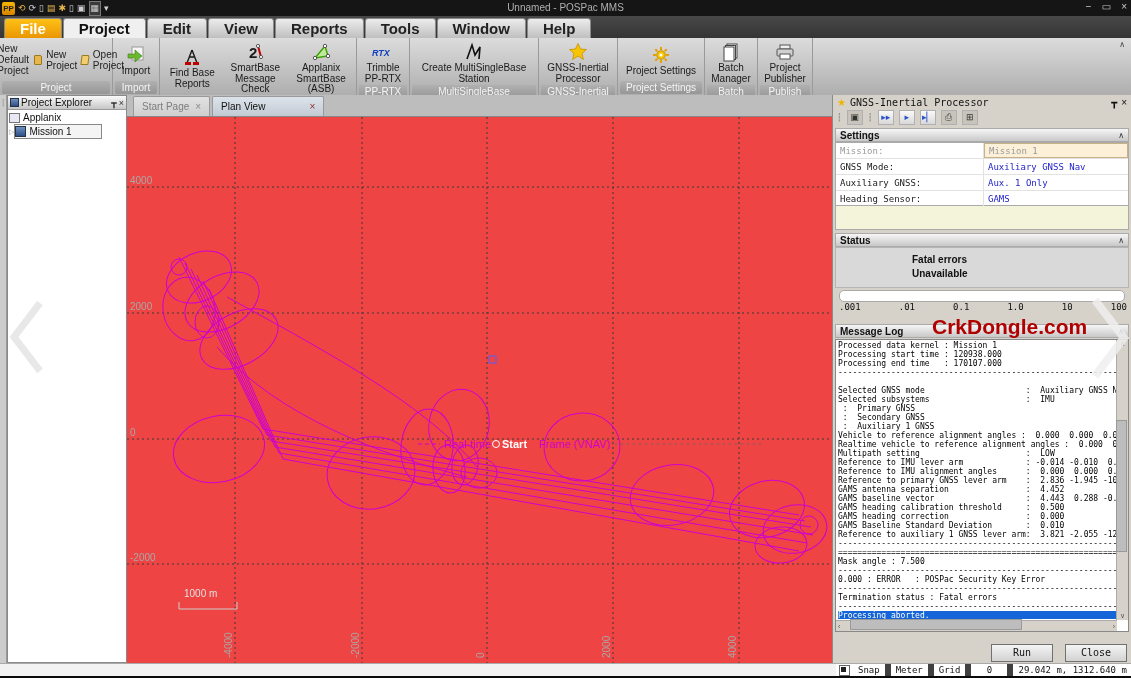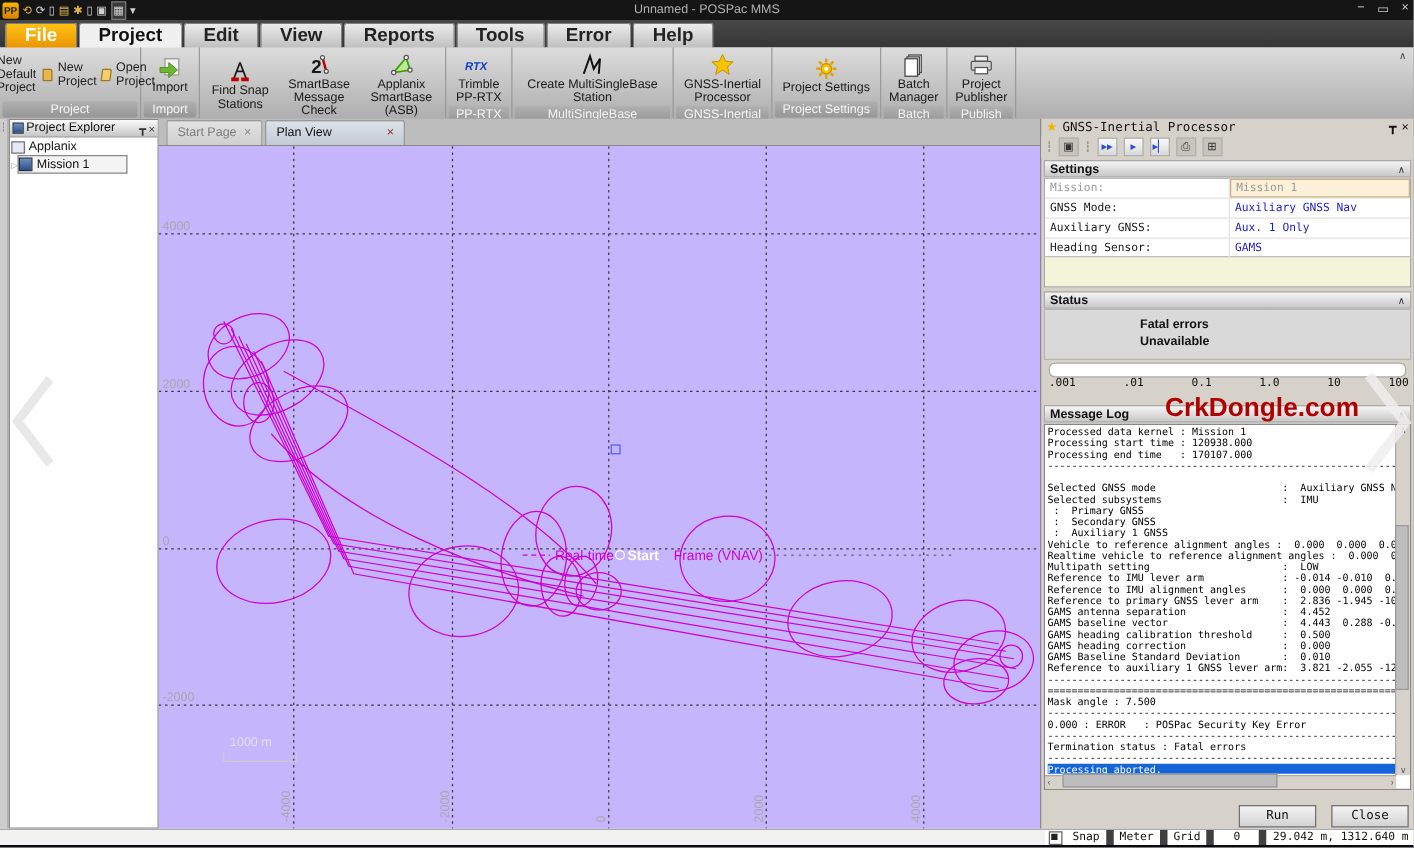--- a/index.html
+++ b/index.html
@@ -51,21 +51,21 @@
   .trow.sel{border:1px solid #888;background:#f4f4f4;width:86px;}
   .texp{color:#999;font-size:7px;}
   
   .tabstrip{position:absolute;left:127px;top:95px;width:705px;height:22px;background:#bdbdbd;border-bottom:1px solid #888;
             display:flex;align-items:flex-end;padding-left:6px;box-sizing:border-box;gap:2px;}
   .dtab{height:19px;line-height:19px;padding:0 8px;font-size:10px;background:linear-gradient(#e2e2e2,#cfcfcf);
         color:#7d7d7d;border:1px solid #999;border-bottom:none;border-radius:2px 2px 0 0;display:flex;gap:6px;align-items:center;}
   .dtab.active{background:linear-gradient(#dde3ea,#c2cad4);color:#111;font-weight:normal;gap:44px;}
   .dtab .x{font-size:10px;color:#888;}
   .dtab.active .x{color:#8d2f2f;}
-  .plot{position:absolute;left:127px;top:117px;width:807px;height:546px;background:#c4b5fd;}
+  .plot{position:absolute;left:127px;top:117px;width:807px;height:546px;background:#ef4444;}
   .plot svg{display:block;}
   
   .rpanel{position:absolute;left:832px;top:95px;width:299px;height:568px;background:#d6d2ca;border-left:1px solid #8a8a8a;box-sizing:border-box;}
   .rp-header{position:absolute;left:0;top:0;right:0;height:14px;display:flex;align-items:center;gap:4px;padding:0 4px;font-size:10px;}
   .rp-title{flex:1;font-family:"DejaVu Sans Mono",monospace;font-size:10px;}
   .star{color:#f0b400;font-size:10px;}
   .rp-toolbar{position:absolute;left:0;top:14px;right:0;height:17px;background:#d6d2ca;display:flex;align-items:center;gap:5px;padding:0 4px;}
   .tbgrip{color:#999;font-size:8px;}
   .tbico{font-size:9px;color:#2a50c8;background:linear-gradient(#fafafa,#d8d8d8);border:1px solid #b0b0b0;
          min-width:14px;height:13px;text-align:center;line-height:13px;}
@@ -137,21 +137,21 @@
     </div>
     <div class="title">Unnamed - POSPac MMS</div>
     <div class="wbtns">
       <span>−</span>
       <span>▭</span>
       <span>×</span>
     </div>
   </div>
 
   <div class="menubar">
-    <span class="mtab file">File</span><span class="mtab active">Project</span><span class="mtab">Edit</span><span class="mtab">View</span><span class="mtab">Reports</span><span class="mtab">Tools</span><span class="mtab">Error</span><span class="mtab">Help</span>
+    <span class="mtab file">File</span><span class="mtab active">Project</span><span class="mtab">Edit</span><span class="mtab">View</span><span class="mtab">Reports</span><span class="mtab">Tools</span><span class="mtab">Window</span><span class="mtab">Help</span>
   </div>
 
   <div class="ribbon">
     <div class="rgroup" style="width:112px">
       <div class="rbody">
           <div class="rsmallcol">
         <div class="rsmall">
           <span class="icon-doc"></span>
           <span>New Default Project</span>
             </div>
@@ -184,21 +184,21 @@
     <div class="rgroup" style="width:196px">
       <div class="rbody">
         <div class="rbtn" style="width:60px">
           <span class="ricon">
             <svg width="18" height="19" viewBox="0 0 18 19">
                 <path d="M9,2 L4,15 M9,2 L14,15 M6,9 h6" stroke="#1a1a1a" fill="none" stroke-width="1.4"></path>
                 <rect x="2" y="14" width="6" height="3" fill="#c00000"></rect>
                 <rect x="10" y="14" width="6" height="3" fill="#c00000"></rect>
               </svg>
             </span>
-          <span class="rlbl">Find Snap Stations</span>
+          <span class="rlbl">Find Base Reports</span>
         </div>
         <div class="rbtn" style="width:66px">
           <span class="ricon">
             <svg width="18" height="19" viewBox="0 0 18 19">
                 <text x="3" y="15" font-size="15" font-weight="bold" fill="#1a1a1a" font-family="Liberation Sans,sans-serif">2</text>
                 <path d="M12,3 L15,14" stroke="#c00000" stroke-width="2"></path>
                 <circle cx="12" cy="3" r="1.6" fill="#fff" stroke="#555"></circle>
                 <circle cx="15" cy="14" r="1.6" fill="#fff" stroke="#555"></circle>
               </svg>
             </span>

